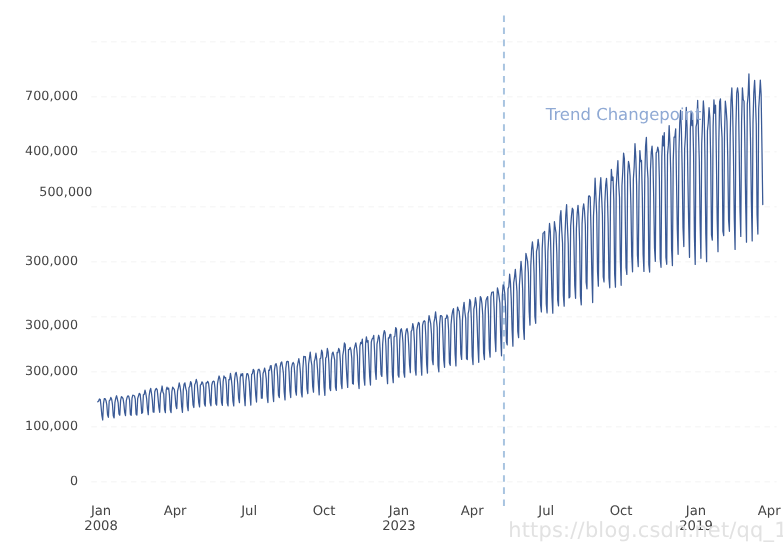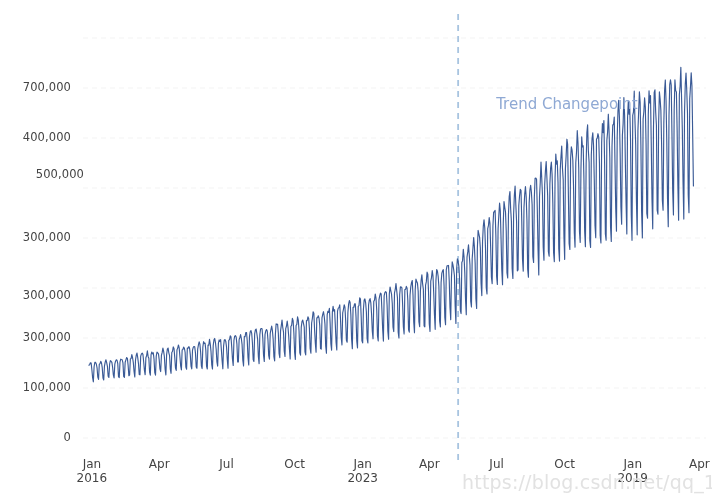--- a/index.html
+++ b/index.html
@@ -86,21 +86,21 @@
       <div class="ytick-label" style="left: 0px; width: 71px; top: 80px;">700,000</div>
       <div class="ytick-label" style="left: 0px; width: 71px; top: 130px;">400,000</div>
       <div class="ytick-label" style="left: 0px; width: 71px; top: 167px; margin-left: 13px;">500,000</div>
       <div class="ytick-label" style="left: 0px; width: 71px; top: 230px;">300,000</div>
       <div class="ytick-label" style="left: 0px; width: 71px; top: 288px;">300,000</div>
       <div class="ytick-label" style="left: 0px; width: 71px; top: 330px;">300,000</div>
       <div class="ytick-label" style="left: 0px; width: 71px; top: 380px; text-align: right;">100,000</div>
       <div class="ytick-label" style="left: 0px; width: 71px; top: 430px;">0</div>
     </div>
   <div id="xtick-layer">
-      <div class="xtick-label" style="left: 51.8789px; width: 80px; top: 458px;"><div>Jan</div><div>2016</div></div>
+      <div class="xtick-label" style="left: 51.8789px; width: 80px; top: 458px;"><div>Jan</div><div>2008</div></div>
       <div class="xtick-label" style="left: 119.21px; width: 80px; top: 458px;"><div>Apr</div></div>
       <div class="xtick-label" style="left: 186.542px; width: 80px; top: 458px;"><div>Jul</div></div>
       <div class="xtick-label" style="left: 254.613px; width: 80px; top: 458px;"><div>Oct</div></div>
       <div class="xtick-label" style="left: 322.684px; width: 80px; top: 458px;"><div>Jan</div><div>2023</div></div>
       <div class="xtick-label" style="left: 389.276px; width: 80px; top: 458px;"><div>Apr</div></div>
       <div class="xtick-label" style="left: 456.607px; width: 80px; top: 458px;"><div>Jul</div></div>
       <div class="xtick-label" style="left: 524.678px; width: 80px; top: 458px;"><div>Oct</div></div>
       <div class="xtick-label" style="left: 592.749px; width: 80px; top: 458px;"><div>Jan</div><div>2019</div></div>
       <div class="xtick-label" style="left: 659.341px; width: 80px; top: 458px;"><div>Apr</div></div>
     </div>

